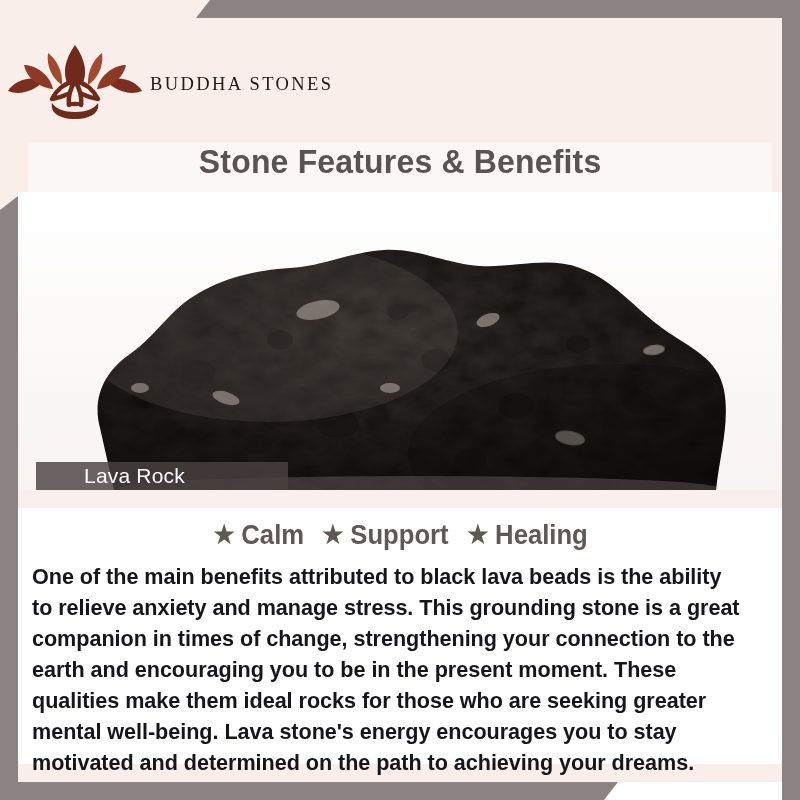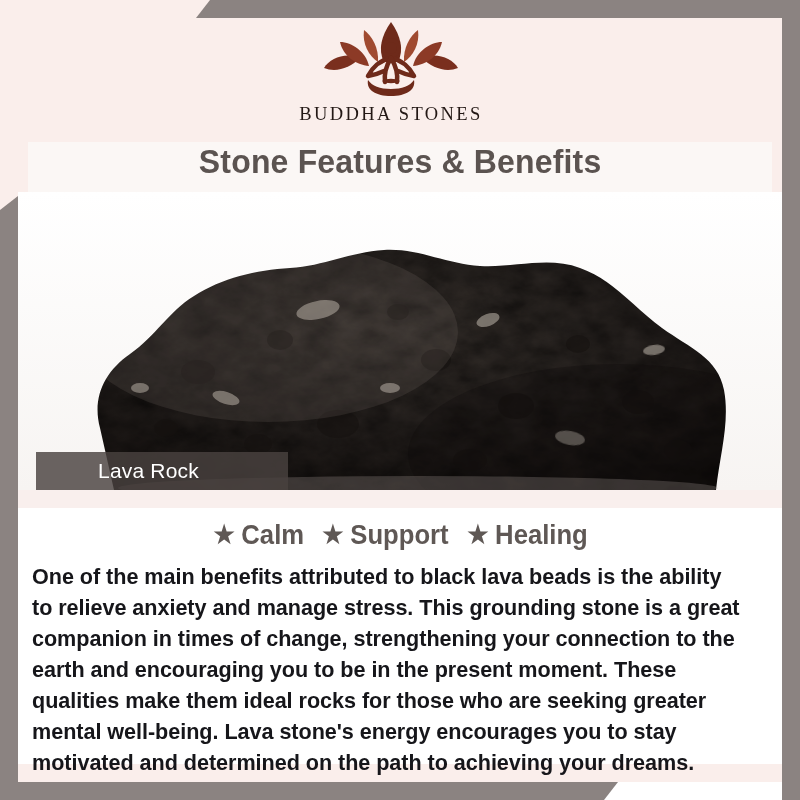--- a/index.html
+++ b/index.html
@@ -72,21 +72,21 @@
   }
 
   
   .header {
     position: absolute;
     left: 0;
     top: 0;
     right: 18px;
     height: 148px;
     display: flex;
-    flex-direction: column;
+    flex-direction: row;
     align-items: center;
     justify-content: flex-start;
     padding-top: 18px;
     box-sizing: border-box;
   }
   .logo-mark {
     width: 150px;
     height: 84px;
     display: block;
   }
@@ -138,26 +138,26 @@
     height: 100%;
     display: block;
   }
 
   
   .stone-label {
     position: absolute;
     left: 18px;
     bottom: 0px;
     width: 252px;
-    height: 38px;
+    height: 28px;
     background: rgba(73, 66, 63, 0.82);
     display: flex;
     align-items: center;
     box-sizing: border-box;
-    padding-left: 62px;
+    padding-left: 48px;
   }
   .stone-label-text {
     color: #ffffff;
     font-family: "Liberation Sans", sans-serif;
     font-size: 21px;
     font-weight: 400;
     letter-spacing: 0.2px;
     white-space: nowrap;
   }
 

